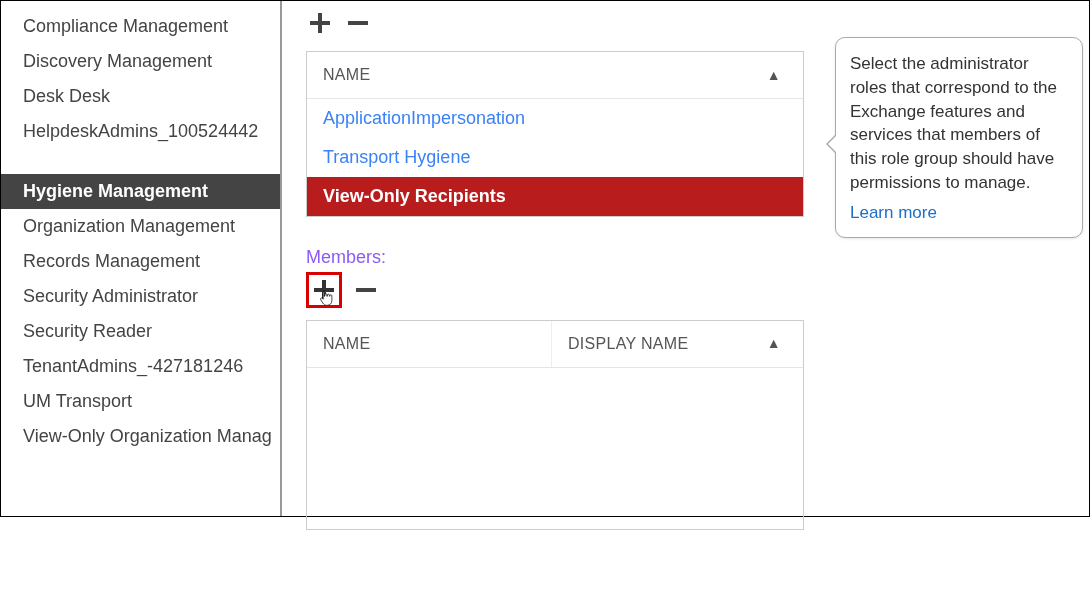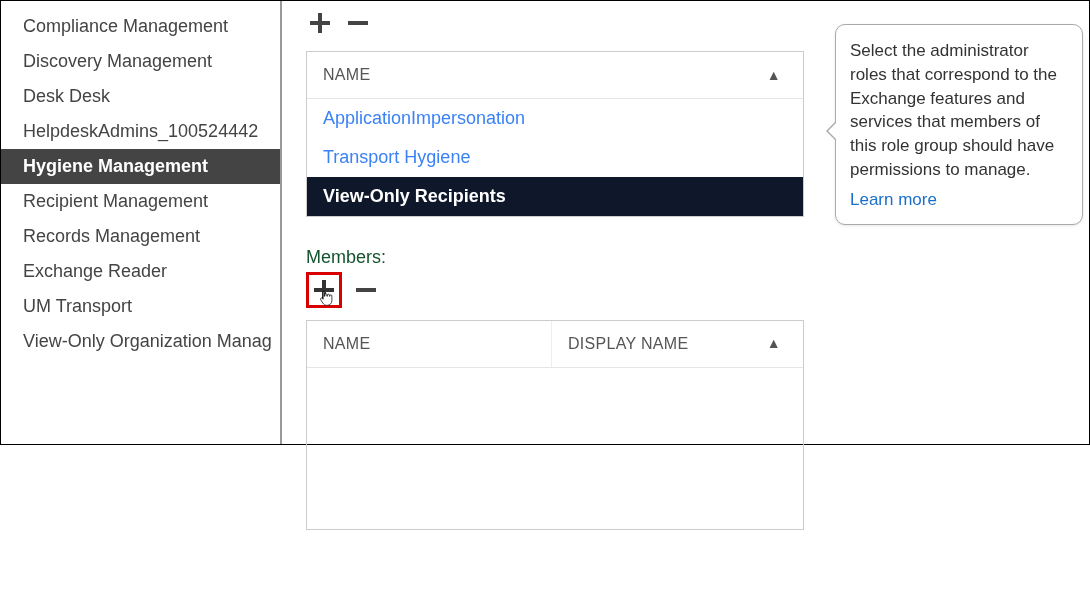--- a/index.html
+++ b/index.html
@@ -9,21 +9,21 @@
     font-family: "Segoe UI", Arial, sans-serif;
     font-size: 17px;
     color: #333;
     background: #fff;
     width: 1090px;
     height: 609px;
     overflow: hidden;
   }
   .frame {
     width: 1090px;
-    height: 445px;
+    height: 517px;
     border: 1px solid #000;
     position: relative;
     display: flex;
   }
   
   .sidebar {
     width: 281px;
     height: 100%;
     border-right: 2px solid #999;
     padding-top: 8px;
@@ -35,20 +35,21 @@
     white-space: nowrap;
     overflow: hidden;
     text-overflow: clip;
     cursor: pointer;
     font-size: 18px;
   }
   .sidebar-item.selected {
     background: #444;
     color: #fff;
     font-weight: 600;
+    margin-top: 25px;
   }
   
   .main {
     flex: 1;
     position: relative;
     padding: 2px 20px 16px 24px;
   }
   .toolbar {
     display: flex;
     gap: 10px;
@@ -85,28 +86,28 @@
     color: #555;
     font-size: 14px;
   }
   .role-row {
     padding: 9px 16px;
     font-size: 18px;
     color: #3b82f6;
     cursor: pointer;
   }
   .role-row.selected {
-    background: #0f172a;
+    background: #b91c1c;
     color: #fff;
     font-weight: 600;
   }
   .members-label {
     margin-top: 30px;
     font-size: 18px;
-    color: #14532d;
+    color: #8b5cf6;
   }
   .members-toolbar {
     display: flex;
     gap: 10px;
     align-items: center;
     margin-top: 4px;
   }
   .highlight-box {
     border: 3px solid #d90000;
     padding: 1px;
@@ -128,21 +129,21 @@
     font-size: 16px;
     letter-spacing: .3px;
     position: relative;
   }
   .mt-col.name { flex: 0 0 245px; border-right: 1px solid #eee; }
   .mt-col.display { flex: 1; display:flex; align-items:flex-start; }
   .mt-col.display .sort-caret { margin-left:auto; }
   
   .help-bubble {
     position: absolute;
-    top: 23px;
+    top: 36px;
     right: 6px;
     width: 248px;
     border: 1px solid #aaa;
     border-radius: 10px;
     padding: 14px 14px 12px 14px;
     background: #fff;
     font-size: 17px;
     color: #333;
     line-height: 1.4;
     box-shadow: 0 1px 3px rgba(0,0,0,.1);
@@ -186,23 +187,25 @@
 <body>
 
 <div class="frame">
 
   <div class="sidebar">
     <div class="sidebar-item">Compliance Management</div>
     <div class="sidebar-item">Discovery Management</div>
     <div class="sidebar-item">Desk Desk</div>
     <div class="sidebar-item">HelpdeskAdmins_100524442</div>
     <div class="sidebar-item selected">Hygiene Management</div>
-    <div class="sidebar-item">Recipient Management</div>
+    <div class="sidebar-item">Organization Management</div>
     <div class="sidebar-item">Records Management</div>
-    <div class="sidebar-item">Exchange Reader</div>
+    <div class="sidebar-item">Security Administrator</div>
+    <div class="sidebar-item">Security Reader</div>
+    <div class="sidebar-item">TenantAdmins_-427181246</div>
     <div class="sidebar-item">UM Transport</div>
     <div class="sidebar-item">View-Only Organization Manag</div>
   </div>
 
   <div class="main">
 
     <div class="toolbar">
       <div class="icon-btn">
         <svg width="22" height="22" viewBox="0 0 22 22">
           <rect x="9" y="1" width="4" height="20" fill="#444"></rect>

